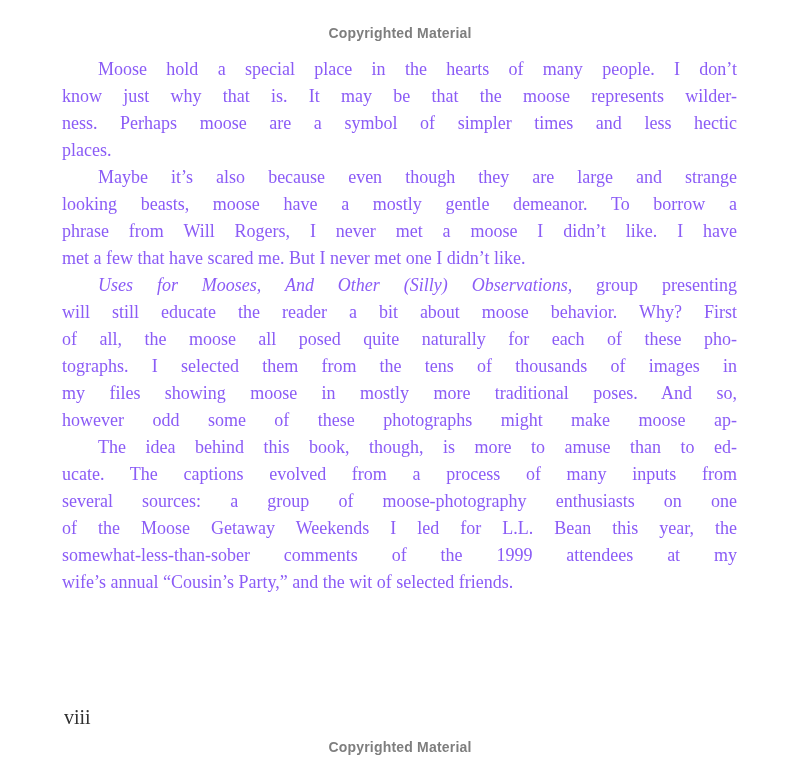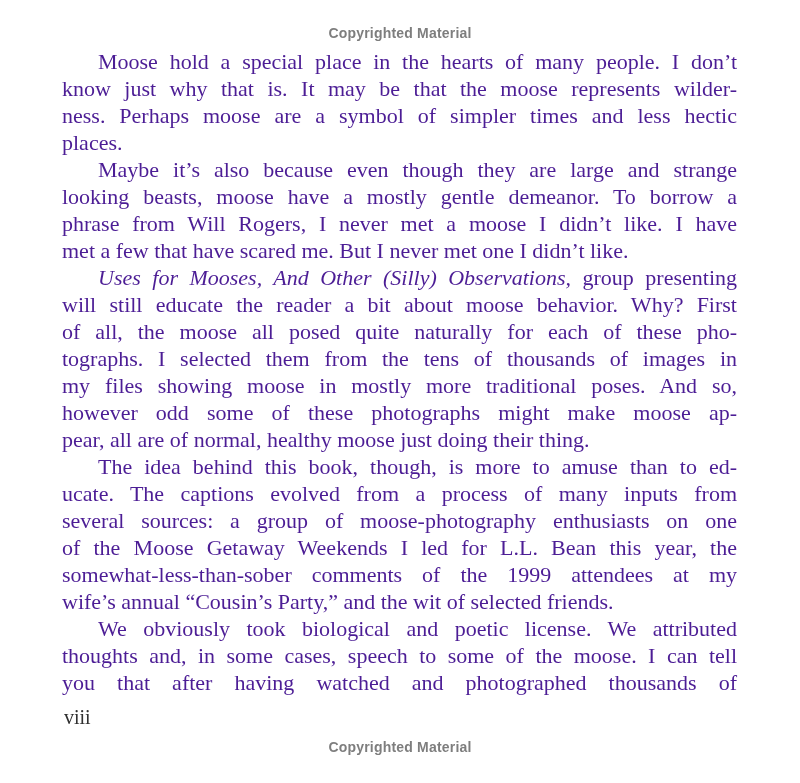--- a/index.html
+++ b/index.html
@@ -24,26 +24,26 @@
     font-size: 14px;
     line-height: 16px;
     color: #7e7e7e;
     letter-spacing: 0.2px;
   }
   .notice.top { top: 25px; }
   .notice.bottom { top: 739px; }
   .body-text {
     position: absolute;
     left: 62px;
-    top: 48px;
+    top: 56px;
     width: 675px;
     font-family: "Liberation Serif", "DejaVu Serif", serif;
-    font-size: 22px;
+    font-size: 18px;
     line-height: 27px;
-    color: #4c1d95;
+    color: #8b5cf6;
   }
   .paragraph { margin: 0; }
   .line {
     text-align: justify;
     text-align-last: justify;
     white-space: normal;
   }
   .line.first { text-indent: 36px; }
   .line.para-end { text-align-last: left; }
   .italic { font-style: italic; }
@@ -77,34 +77,28 @@
         <div class="line">phrase from Will Rogers, I never met a moose I didn’t like. I have</div>
         <div class="line para-end">met a few that have scared me. But I never met one I didn’t like.</div>
       </div>
       <div class="paragraph">
         <div class="line first"><span class="italic">Uses for Mooses, And Other (Silly) Observations,</span><span class=""> group presenting</span></div>
         <div class="line">will still educate the reader a bit about moose behavior. Why? First</div>
         <div class="line">of all, the moose all posed quite naturally for each of these pho-</div>
         <div class="line">tographs. I selected them from the tens of thousands of images in</div>
         <div class="line">my files showing moose in mostly more traditional poses. And so,</div>
         <div class="line">however odd some of these photographs might make moose ap-</div>
-        <div class="line para-end">pear, all are of normal, healthy moose just doing their thing.</div>
       </div>
       <div class="paragraph">
         <div class="line first">The idea behind this book, though, is more to amuse than to ed-</div>
         <div class="line">ucate. The captions evolved from a process of many inputs from</div>
         <div class="line">several sources: a group of moose-photography enthusiasts on one</div>
         <div class="line">of the Moose Getaway Weekends I led for L.L. Bean this year, the</div>
         <div class="line">somewhat-less-than-sober comments of the 1999 attendees at my</div>
         <div class="line para-end">wife’s annual “Cousin’s Party,” and the wit of selected friends.</div>
-      </div>
-      <div class="paragraph">
-        <div class="line first">We obviously took biological and poetic license. We attributed</div>
-        <div class="line">thoughts and, in some cases, speech to some of the moose. I can tell</div>
-        <div class="line">you that after having watched and photographed thousands of</div>
       </div>
     </div>
 
   <div class="page-number">viii</div>
 
   <div class="notice bottom">Copyrighted Material</div>
 
 </div>
 
 </body></html>

